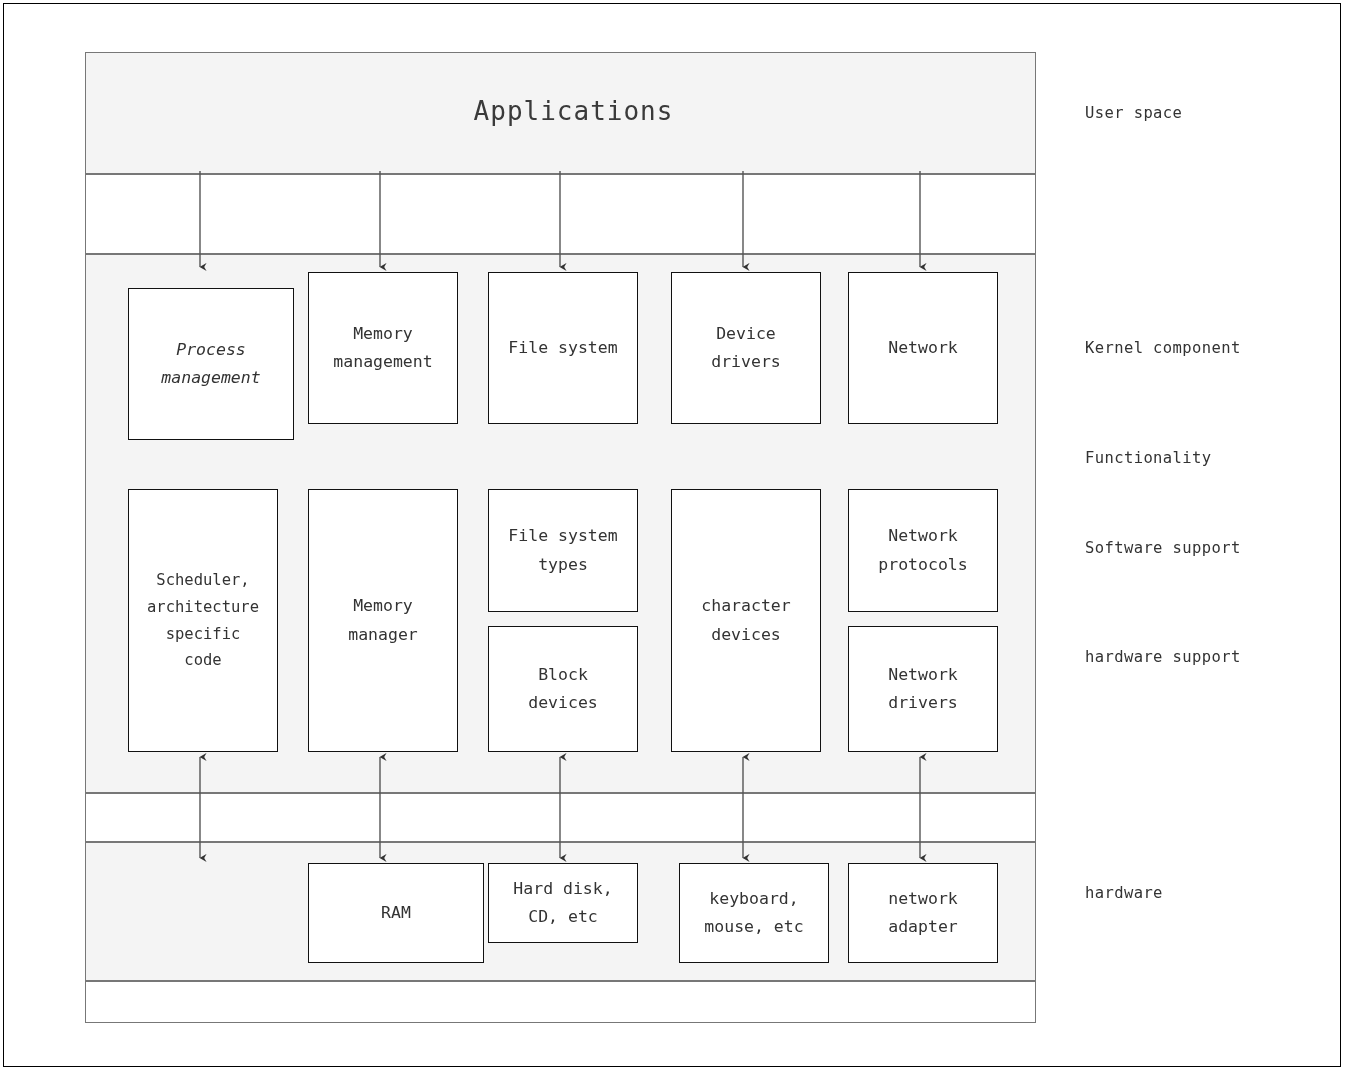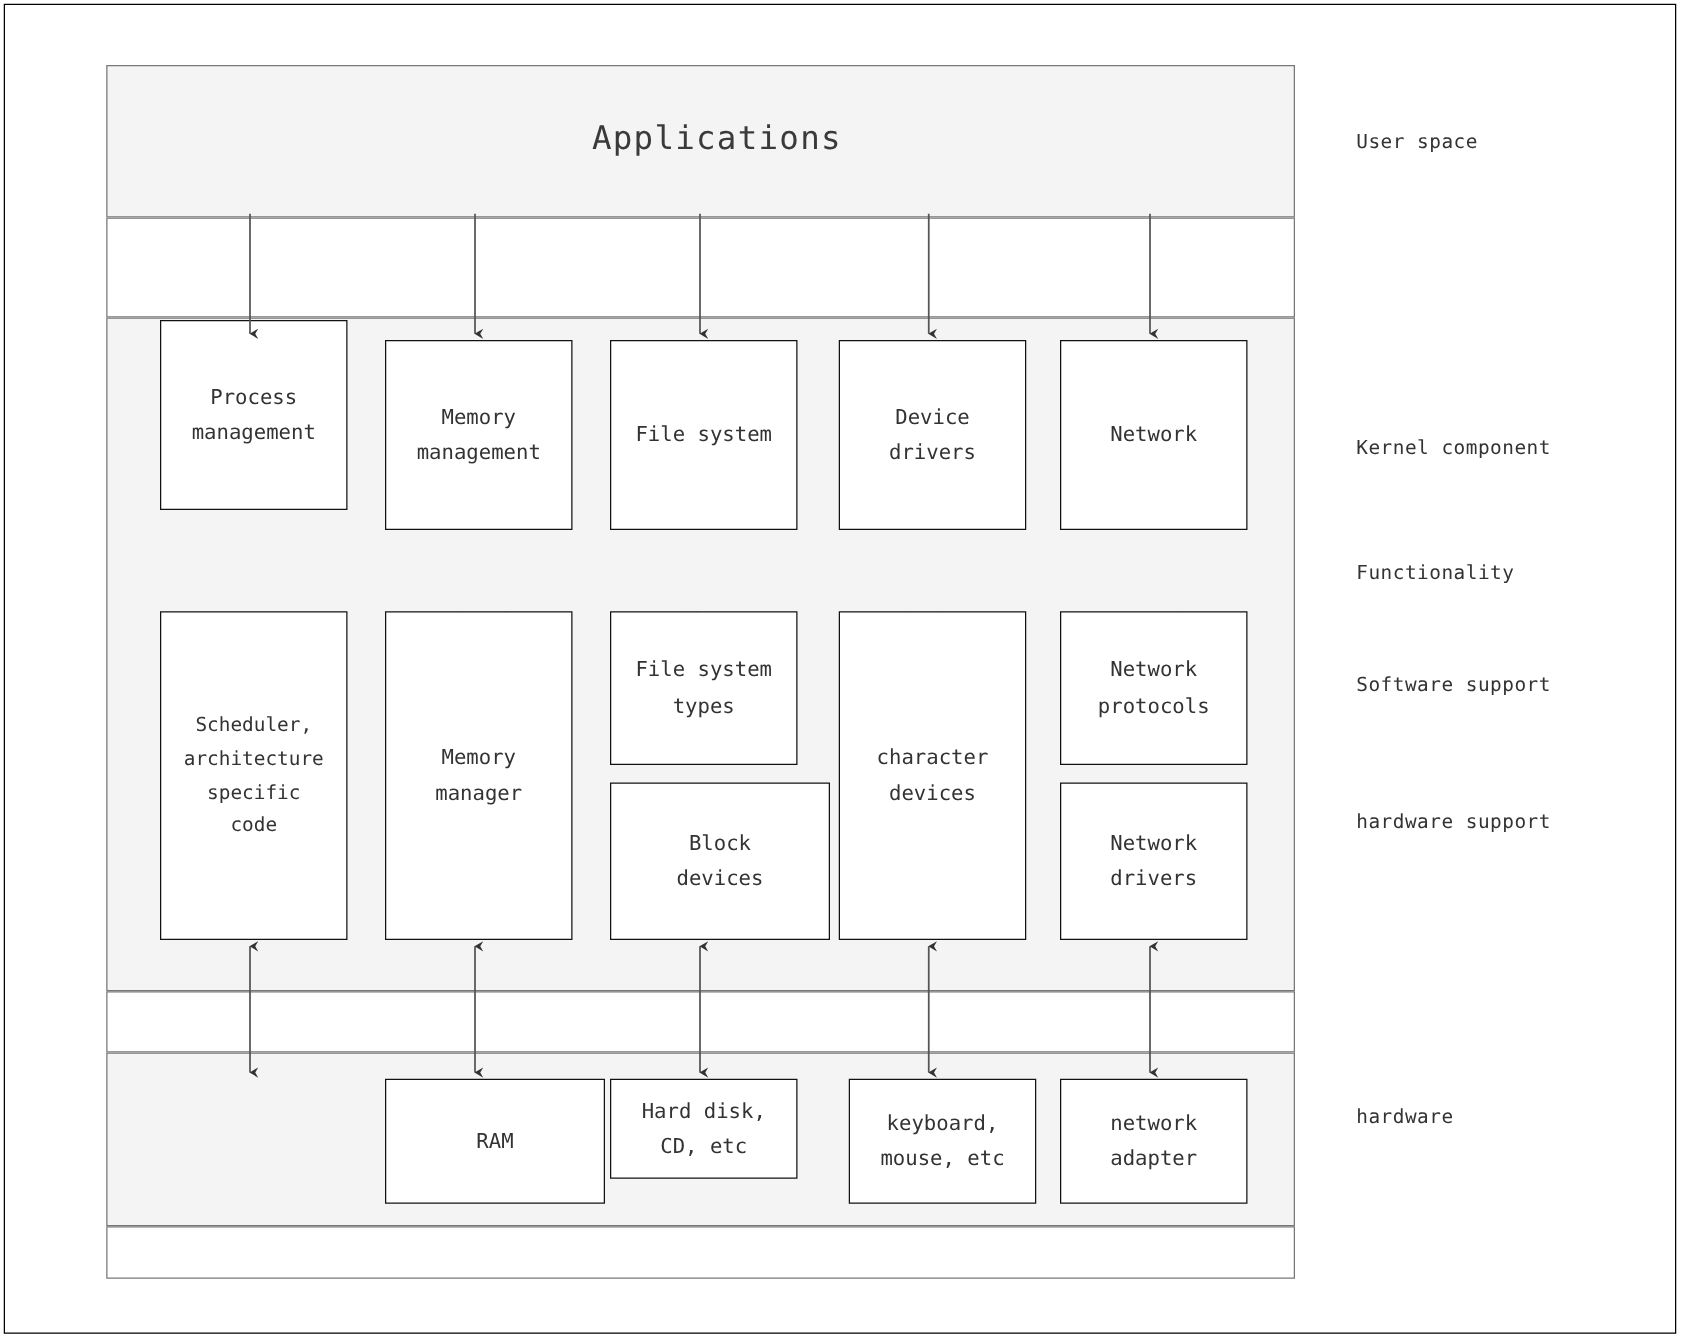--- a/index.html
+++ b/index.html
@@ -104,21 +104,21 @@
 
   <div class="band grey" style="top:48px;  height:122px;"></div>
   <div class="band white" style="top:170px; height:80px;"></div>
   <div class="band grey" style="top:250px; height:539px;"></div>
   <div class="band white" style="top:789px; height:49px;"></div>
   <div class="band grey" style="top:838px; height:139px;"></div>
   <div class="band white" style="top:977px; height:42px;"></div>
 
   <div class="apptitle t26" style="top:92px;">Applications</div>
 
-  <div class="nodebox t16" style="left:124px; top:252px; width:150px; height:152px;">
+  <div class="nodebox t16" style="left:124px; top:284px; width:166px; height:152px;font-style:italic;">
     <span class="ln">Process</span>
     <span class="ln">management</span>
   </div>
   <div class="nodebox t16" style="left:304px; top:268px; width:150px; height:152px;">
     <span class="ln">Memory</span>
     <span class="ln">management</span>
   </div>
   <div class="nodebox t16" style="left:484px; top:268px; width:150px; height:152px;">
     <span class="ln">File system</span>
   </div>
@@ -159,21 +159,21 @@
 
   <div class="nodebox t16" style="left:304px; top:485px; width:150px; height:263px;">
     <span class="ln">Memory</span>
     <span class="ln">manager</span>
   </div>
 
   <div class="nodebox t16" style="left:484px; top:485px; width:150px; height:123px;">
     <span class="ln">File system</span>
     <span class="ln">types</span>
   </div>
-  <div class="nodebox t16" style="left:484px; top:622px; width:176px; height:126px;">
+  <div class="nodebox t16" style="left:484px; top:622px; width:150px; height:126px;">
     <span class="ln">Block</span>
     <span class="ln">devices</span>
   </div>
 
   <div class="nodebox t16" style="left:667px; top:485px; width:150px; height:263px;">
     <span class="ln">character</span>
     <span class="ln">devices</span>
   </div>
 
   <div class="nodebox t16" style="left:844px; top:485px; width:150px; height:123px;">
@@ -195,21 +195,21 @@
   <div class="nodebox t16" style="left:675px; top:859px; width:150px; height:100px;">
     <span class="ln">keyboard,</span>
     <span class="ln">mouse, etc</span>
   </div>
   <div class="nodebox t16" style="left:844px; top:859px; width:150px; height:100px;">
     <span class="ln">network</span>
     <span class="ln">adapter</span>
   </div>
 
   <div class="sidelabel" style="top:100px;">User space</div>
-  <div class="sidelabel" style="top:335px;margin-top:10px;">Kernel component</div>
+  <div class="sidelabel" style="top:335px;">Kernel component</div>
   <div class="sidelabel" style="top:445px;">Functionality</div>
   <div class="sidelabel" style="top:535px;">Software support</div>
   <div class="sidelabel" style="top:644px;">hardware support</div>
   <div class="sidelabel" style="top:880px;">hardware</div>
 
   <svg id="arrows" viewBox="0 0 1338 1064">
     <defs>
       <marker id="ah-down" markerWidth="9" markerHeight="9" refX="4.5" refY="7.6" orient="auto" markerUnits="userSpaceOnUse">
         <path d="M0.4,1 L4.5,8 L8.6,1 L4.5,3.4 Z" fill="#333333"></path>
       </marker>

